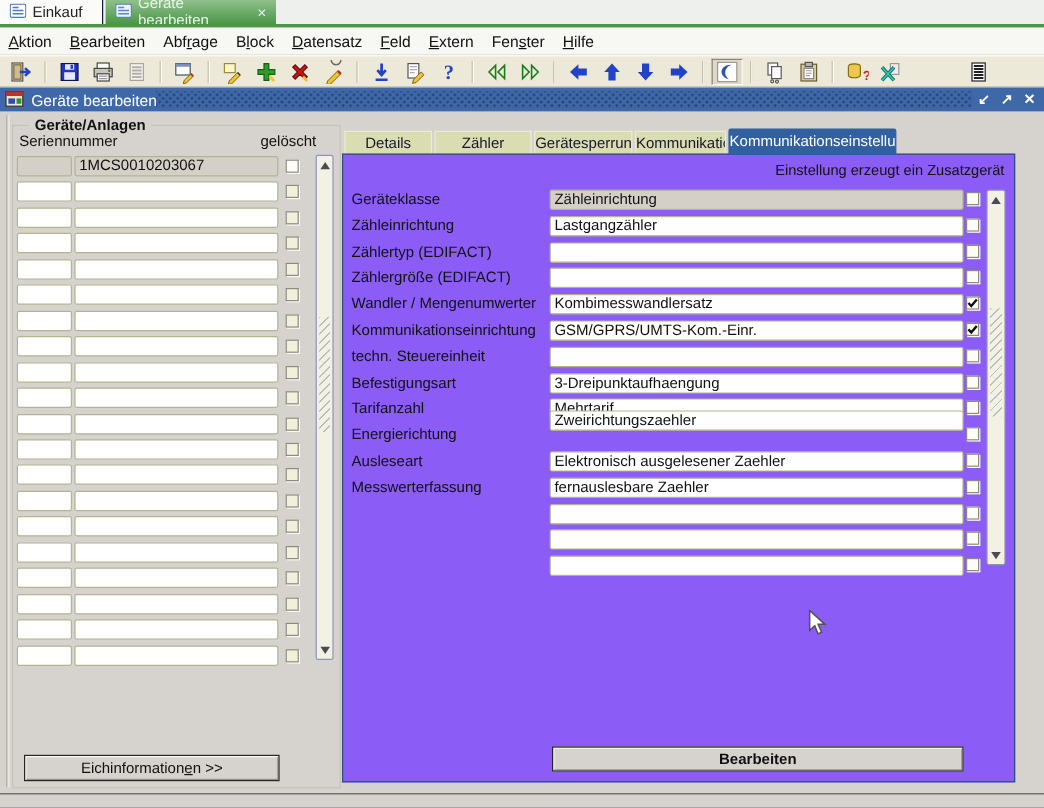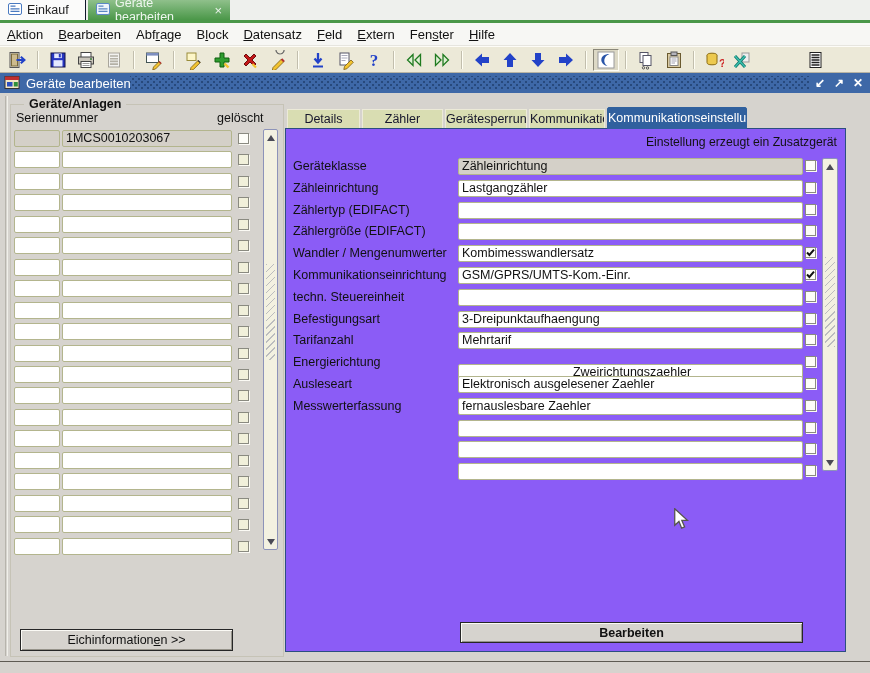--- a/index.html
+++ b/index.html
@@ -485,21 +485,21 @@
         <div class="flabel" style="top: 160.8px; text-align: center;">techn. Steuereinheit</div>
         <div class="ffield" style="top: 159.8px;"></div>
         <div class="cbx white" style="top: 161.8px;"></div>
         <div class="flabel" style="top: 182.6px;">Befestigungsart</div>
         <div class="ffield" style="top: 181.6px;">3-Dreipunktaufhaengung</div>
         <div class="cbx white" style="top: 183.6px;"></div>
         <div class="flabel" style="top: 204.4px; text-align: center;">Tarifanzahl</div>
         <div class="ffield" style="top: 203.4px;">Mehrtarif</div>
         <div class="cbx white" style="top: 205.4px;"></div>
         <div class="flabel" style="top: 226.2px;">Energierichtung</div>
-        <div class="ffield" style="top: 235px; text-align: center;">Zweirichtungszaehler</div>
+        <div class="ffield" style="top: 213px;">Zweirichtungszaehler</div>
         <div class="cbx white" style="top: 227.2px;"></div>
         <div class="flabel" style="top: 248px;">Ausleseart</div>
         <div class="ffield" style="top: 247px;">Elektronisch ausgelesener Zaehler</div>
         <div class="cbx white" style="top: 249px;"></div>
         <div class="flabel" style="top: 269.8px;">Messwerterfassung</div>
         <div class="ffield" style="top: 268.8px;">fernauslesbare Zaehler</div>
         <div class="cbx white" style="top: 270.8px;"></div>
         <div class="ffield" style="top: 290.6px;"></div>
         <div class="cbx white" style="top: 292.6px;"></div>
         <div class="ffield" style="top: 312.4px;"></div>

